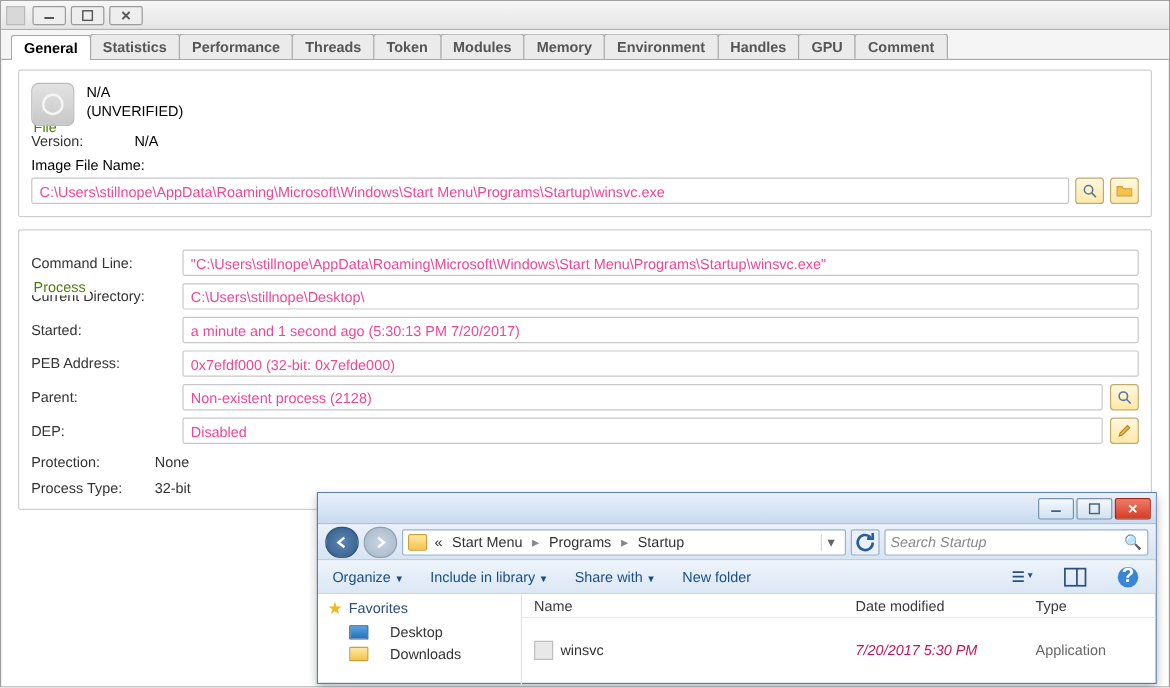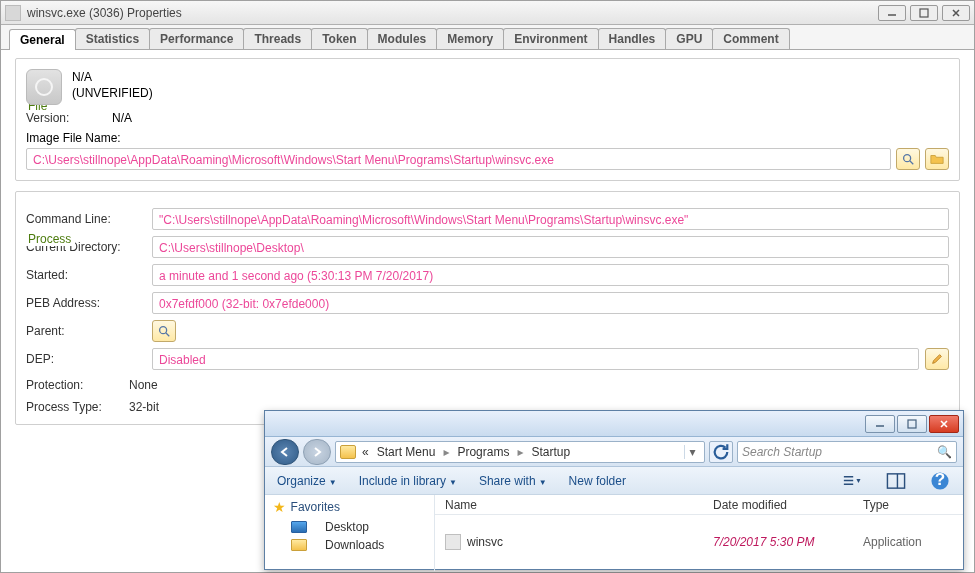--- a/index.html
+++ b/index.html
@@ -89,21 +89,20 @@
 .appicon{ width:16px; height:16px; background:#e8e8e8; border:1px solid #bfbfbf; display:inline-block;}
 .c-date-v{width:150px; color:#be185d;font-style:italic;}
 .c-type-v{width:110px; color:#666;}
 </style>
 </head>
 <body>
 
 <div class="propwin">
   <div class="titlebar">
     <div class="wicon"></div>
-    <div class="title">winsvc.exe (3036) Properties</div>
     <div class="winbtns">
       <div class="winbtn">
           <svg viewBox="0 0 10 10">
             <path d="M1 7h8" stroke="#555" stroke-width="1.5"></path>
           </svg>
         </div>
       <div class="winbtn">
           <svg viewBox="0 0 10 10">
             <rect x="1" y="1" width="8" height="8" fill="none" stroke="#555" stroke-width="1.2"></rect>
           </svg>
@@ -177,20 +176,21 @@
       <div class="row">
         <div class="lbl">Started:</div>
         <div class="fld">a minute and 1 second ago (5:30:13 PM 7/20/2017)</div>
       </div>
       <div class="row">
         <div class="lbl">PEB Address:</div>
         <div class="fld">0x7efdf000 (32-bit: 0x7efde000)</div>
       </div>
       <div class="row">
         <div class="lbl">Parent:</div>
+        <div class="fld">Non-existent process (2128)</div>
         <div class="iconbtn">
             <svg viewBox="0 0 16 16">
               <circle cx="7" cy="7" r="4" fill="none" stroke="#5576a7" stroke-width="1.5"></circle>
               <path d="M10 10l4 4" stroke="#5576a7" stroke-width="1.5"></path>
             </svg>
           </div>
       </div>
       <div class="row">
         <div class="lbl">DEP:</div>
         <div class="fld">Disabled</div>

